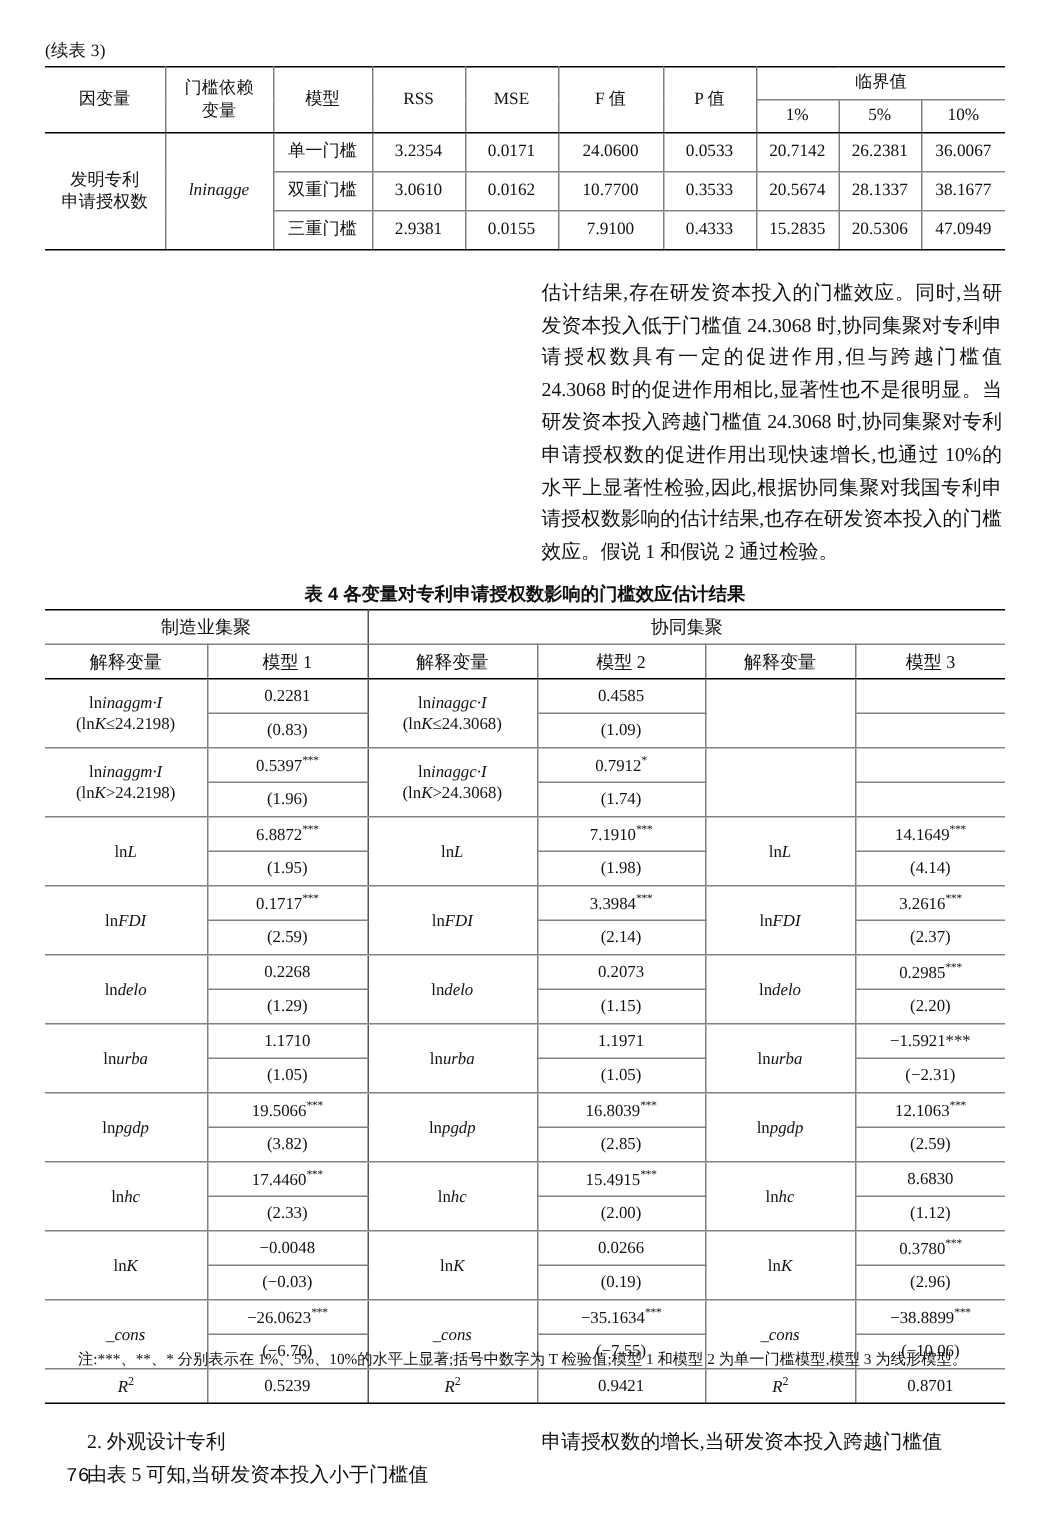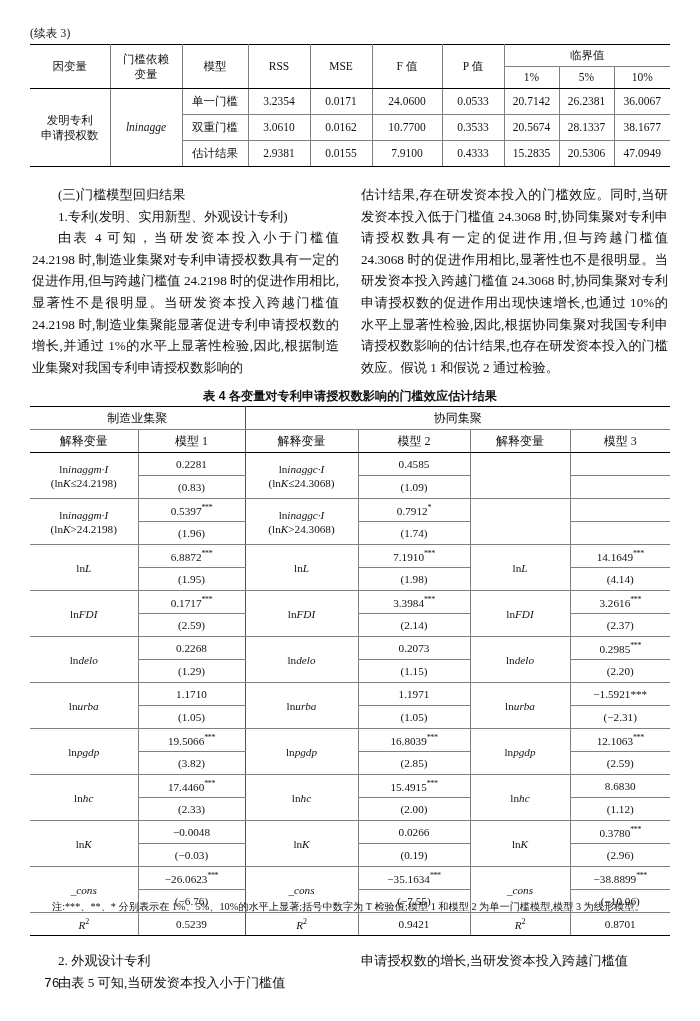--- a/index.html
+++ b/index.html
@@ -135,37 +135,32 @@
       <td class="vline hair-b">双重门槛</td>
       <td class="vline hair-b">3.0610</td>
       <td class="vline hair-b">0.0162</td>
       <td class="vline hair-b">10.7700</td>
       <td class="vline hair-b">0.3533</td>
       <td class="vline hair-b">20.5674</td>
       <td class="vline hair-b">28.1337</td>
       <td class="hair-b">38.1677</td>
     </tr>
     <tr>
-      <td class="vline rule-bot">估计结果</td>
+      <td class="vline rule-bot">三重门槛</td>
       <td class="vline rule-bot">2.9381</td>
       <td class="vline rule-bot">0.0155</td>
       <td class="vline rule-bot">7.9100</td>
       <td class="vline rule-bot">0.4333</td>
       <td class="vline rule-bot">15.2835</td>
       <td class="vline rule-bot">20.5306</td>
       <td class="rule-bot">47.0949</td>
     </tr>
   </tbody>
     </table>
 
-  <div class="col left sec-a">
-    <div class="indent2">(三)门槛模型回归结果</div>
-    <div class="indent2">1.专利(发明、实用新型、外观设计专利)</div>
-    <div class="indent2">由表 4 可知，当研发资本投入小于门槛值 24.2198 时,制造业集聚对专利申请授权数具有一定的促进作用,但与跨越门槛值 24.2198 时的促进作用相比,显著性不是很明显。当研发资本投入跨越门槛值 24.2198 时,制造业集聚能显著促进专利申请授权数的增长,并通过 1%的水平上显著性检验,因此,根据制造业集聚对我国专利申请授权数影响的</div>
-  </div>
 
   <div class="col right sec-b">
     <div>估计结果,存在研发资本投入的门槛效应。同时,当研发资本投入低于门槛值 24.3068 时,协同集聚对专利申请授权数具有一定的促进作用,但与跨越门槛值 24.3068 时的促进作用相比,显著性也不是很明显。当研发资本投入跨越门槛值 24.3068 时,协同集聚对专利申请授权数的促进作用出现快速增长,也通过 10%的水平上显著性检验,因此,根据协同集聚对我国专利申请授权数影响的估计结果,也存在研发资本投入的门槛效应。假说 1 和假说 2 通过检验。</div>
   </div>
 
   <div class="cap4">表 4   各变量对专利申请授权数影响的门槛效应估计结果</div>
 
   <table class="t4">
     <colgroup>
       <col style="width:108px">

